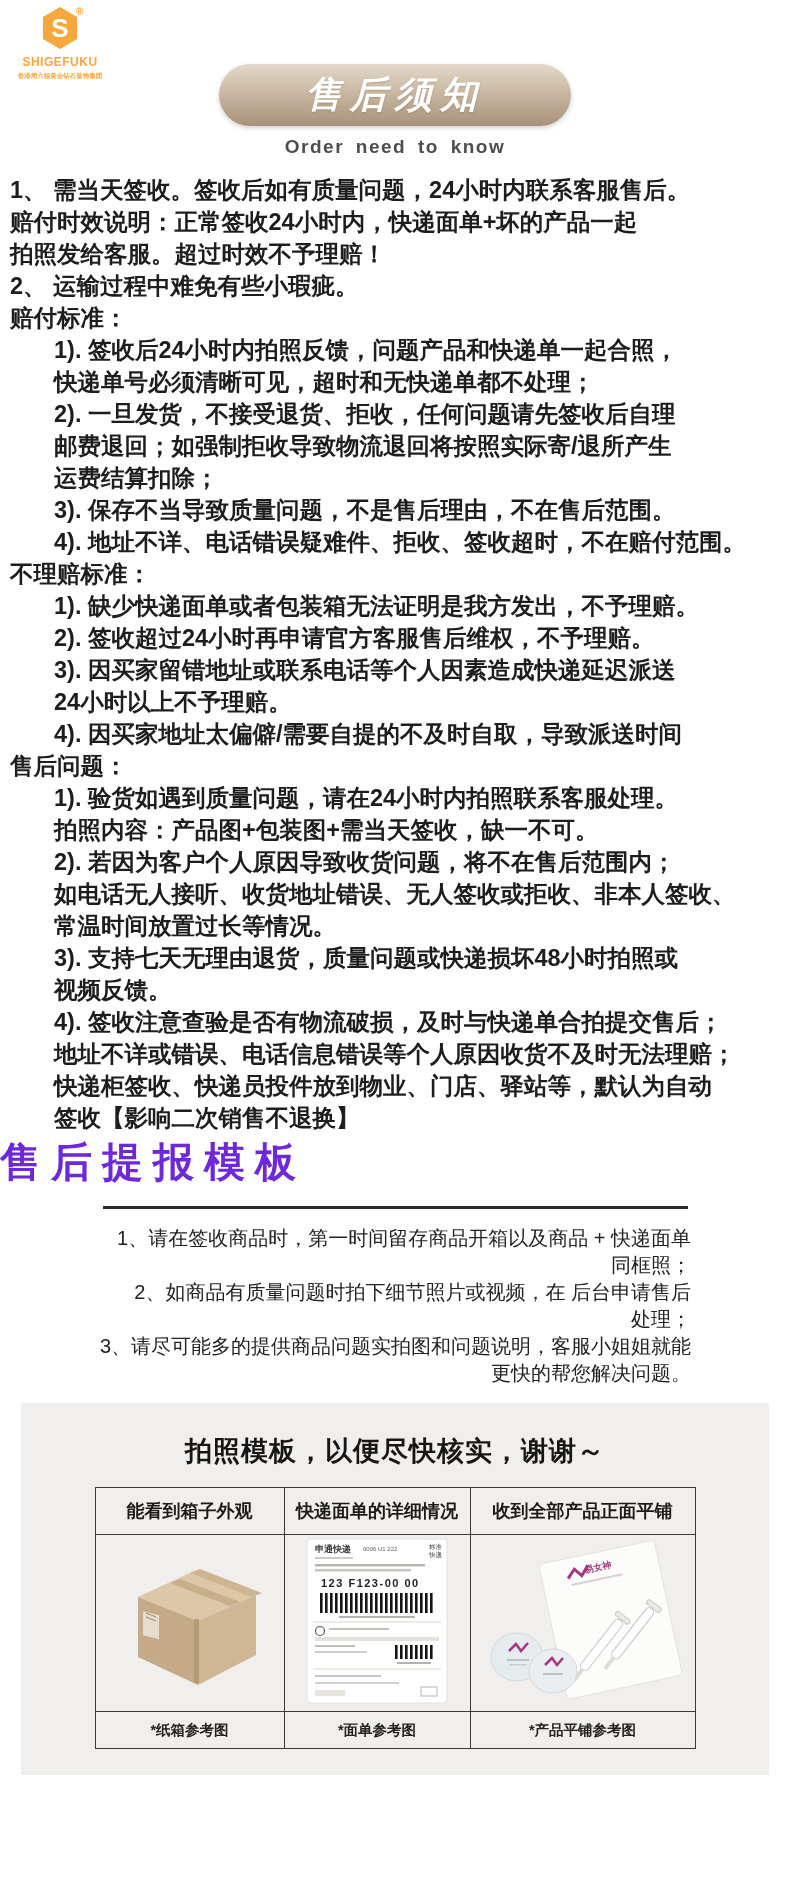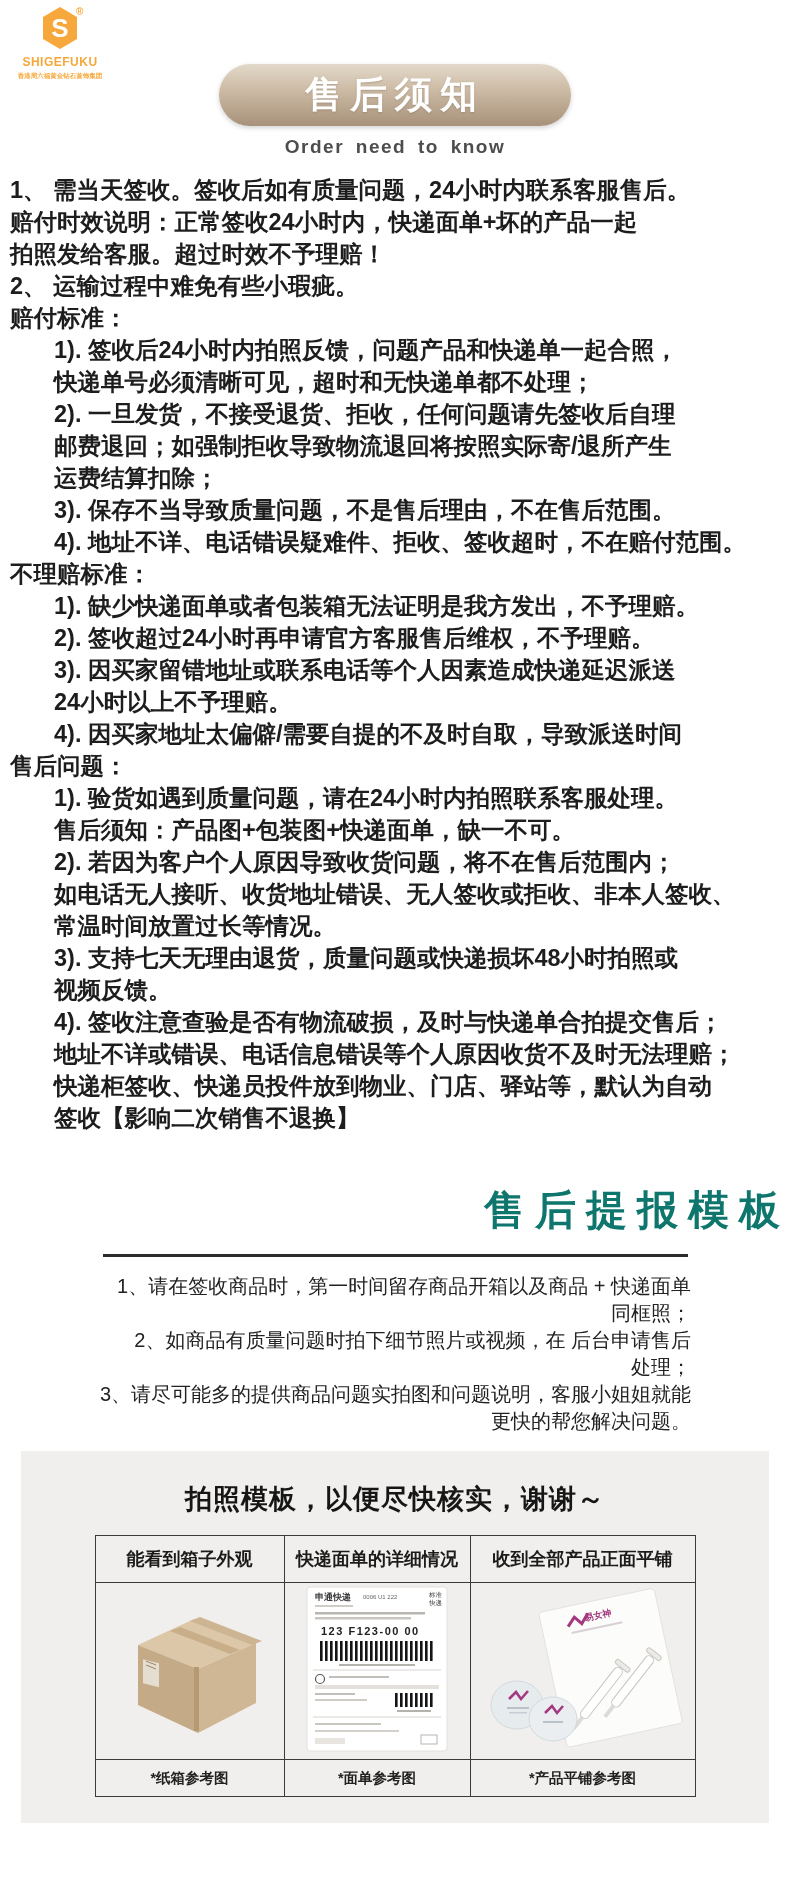--- a/index.html
+++ b/index.html
@@ -8,35 +8,35 @@
     font-family:"Liberation Sans","DejaVu Sans",sans-serif;color:#1c1c1c;
   }
   
   .logo{position:absolute;top:6px;left:4px;width:112px;text-align:center;}
   .logo-mark-row{position:relative;height:48px;}
   .logo-hex{display:inline-block;}
   .reg{position:absolute;top:0;left:72px;font-size:10px;font-weight:700;color:#f7a83c;}
   .logo-text{font-size:12px;font-weight:700;color:#f7a83c;letter-spacing:.5px;margin-top:1px;}
   .logo-tagline{font-size:6.5px;font-weight:700;color:#f7a83c;margin-top:3px;white-space:nowrap;}
   
-  .banner-row{padding-top:64px;text-align:center;}
+  .banner-row{padding-top:64px;text-align:center;font-style:italic;}
   .banner{
     display:inline-block;width:352px;height:62px;line-height:62px;border-radius:32px;
     background:linear-gradient(180deg,#e3d9ca 0%,#cdbca6 40%,#a8917a 100%);
     color:#fff;font-size:37px;font-weight:700;letter-spacing:8px;
     box-shadow:0 2px 5px rgba(0,0,0,.18);text-shadow:0 1px 2px rgba(120,100,80,.35);
   }
   .subtitle{margin-top:10px;text-align:center;font-size:19px;font-weight:700;color:#4d4d4d;
     letter-spacing:1.5px;word-spacing:5px;}
   
   .notice{margin:16px 4px 0 10px;font-size:23.5px;line-height:32px;font-weight:600;color:#1d1d1d;}
   .notice .l1{padding-left:44px;}
   
-  .tpl-title{margin-top:48px;text-align:right;font-size:41px;line-height:56px;font-weight:600;
-    letter-spacing:10px;color:#0f766e;}
+  .tpl-title{text-align:left;font-size:41px;line-height:56px;font-weight:600;
+    letter-spacing:10px;color:#6d28d9;}
   .tpl-rule{width:585px;height:3px;background:#2b2b2b;margin:16px auto 0;}
   .tpl-list{width:592px;margin:16px auto 0;font-size:20px;line-height:27px;font-weight:500;color:#222;text-align:right;}
   
   .panel{width:748px;margin:16px auto 0;background:#f1efed;padding:30px 20px 26px;box-sizing:border-box;}
   .panel-title{text-align:center;font-size:27px;font-weight:700;color:#161616;letter-spacing:1px;}
   .photo-table{width:600px;margin:18px auto 0;border-collapse:collapse;table-layout:fixed;background:transparent;}
   .photo-table th,.photo-table td{border:1.5px solid #3a3a3a;padding:0;text-align:center;}
   .photo-table th{height:46px;font-size:18px;font-weight:700;color:#1b1b1b;}
   .photo-table td.img-cell{height:176px;vertical-align:middle;}
   .photo-table td.cap-cell{height:36px;font-size:14.5px;font-weight:700;color:#222;}
@@ -75,21 +75,21 @@
   <div class="l1">3). 保存不当导致质量问题，不是售后理由，不在售后范围。</div>
   <div class="l1">4). 地址不详、电话错误疑难件、拒收、签收超时，不在赔付范围。</div>
   <div class="l0">不理赔标准：</div>
   <div class="l1">1). 缺少快递面单或者包装箱无法证明是我方发出，不予理赔。</div>
   <div class="l1">2). 签收超过24小时再申请官方客服售后维权，不予理赔。</div>
   <div class="l1">3). 因买家留错地址或联系电话等个人因素造成快递延迟派送</div>
   <div class="l1">24小时以上不予理赔。</div>
   <div class="l1">4). 因买家地址太偏僻/需要自提的不及时自取，导致派送时间</div>
   <div class="l0">售后问题：</div>
   <div class="l1">1). 验货如遇到质量问题，请在24小时内拍照联系客服处理。</div>
-  <div class="l1">售后须知：产品图+包装图+快递面单，缺一不可。</div>
+  <div class="l1">拍照内容：产品图+包装图+需当天签收，缺一不可。</div>
   <div class="l1">2). 若因为客户个人原因导致收货问题，将不在售后范围内；</div>
   <div class="l1">如电话无人接听、收货地址错误、无人签收或拒收、非本人签收、</div>
   <div class="l1">常温时间放置过长等情况。</div>
   <div class="l1">3). 支持七天无理由退货，质量问题或快递损坏48小时拍照或</div>
   <div class="l1">视频反馈。</div>
   <div class="l1">4). 签收注意查验是否有物流破损，及时与快递单合拍提交售后；</div>
   <div class="l1">地址不详或错误、电话信息错误等个人原因收货不及时无法理赔；</div>
   <div class="l1">快递柜签收、快递员投件放到物业、门店、驿站等，默认为自动</div>
   <div class="l1">签收【影响二次销售不退换】</div>
 </div>

